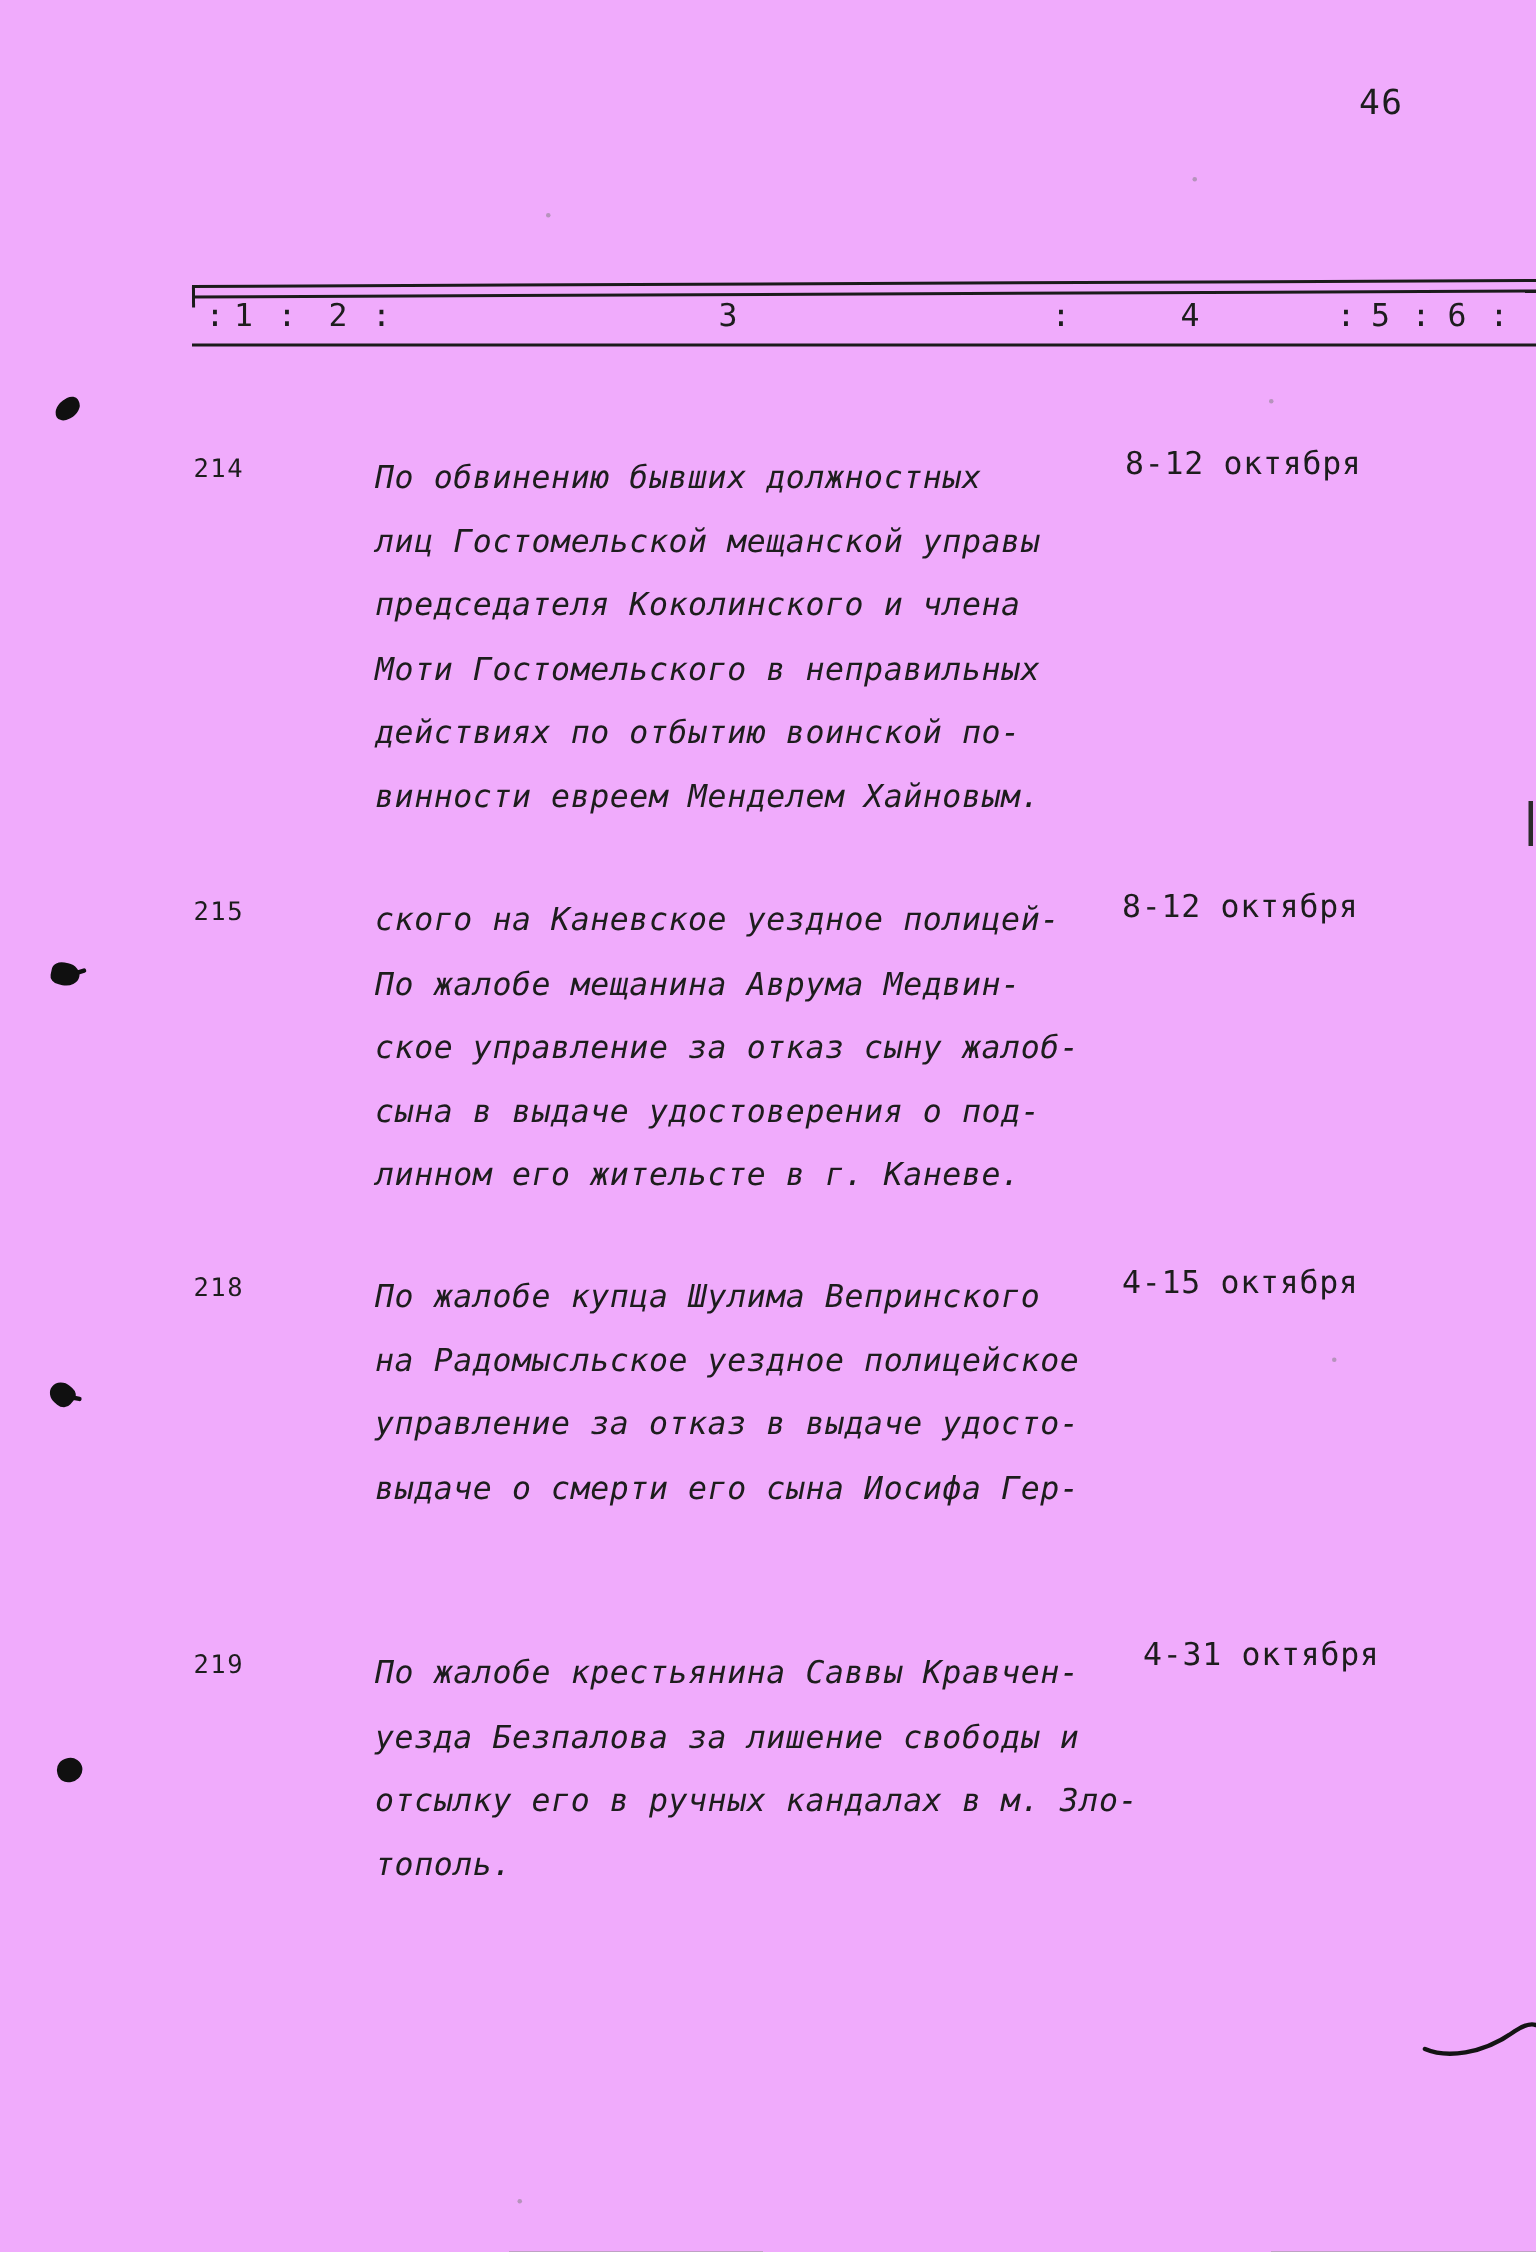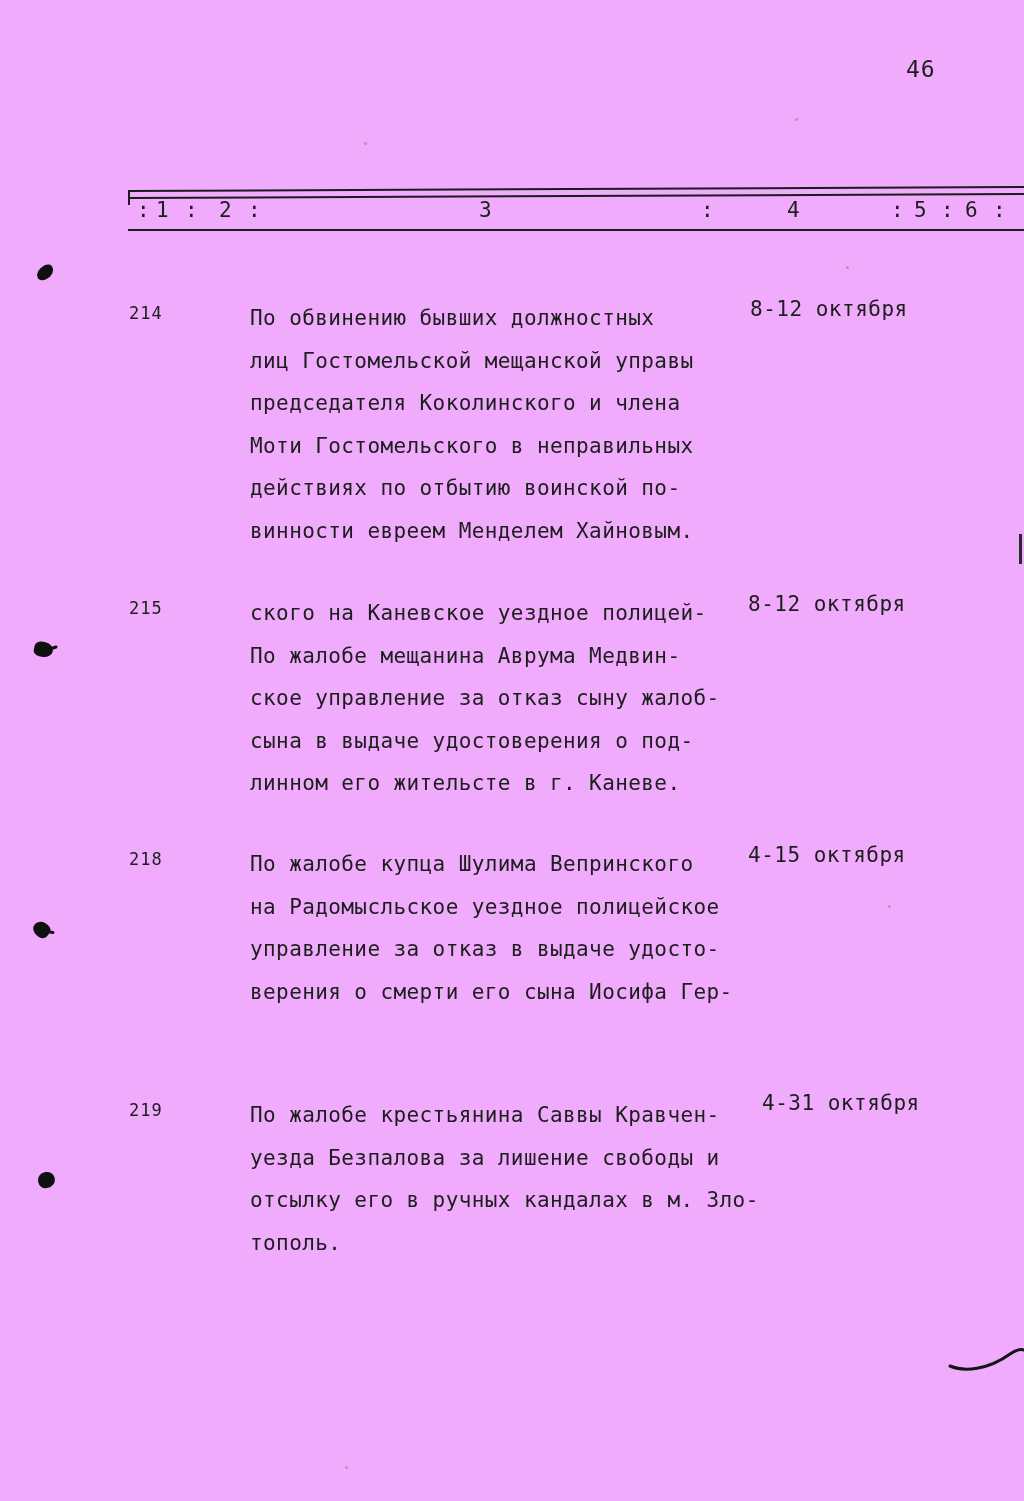--- a/index.html
+++ b/index.html
@@ -24,21 +24,21 @@
     content:""; position:absolute; left:0; top:-6px;
     width:2px; height:14px; background:#1b1b1b;
   }
   .rule-c { top:229px; }
   .header-row { position:absolute; top:198px; left:0; width:1024px; height:30px; font-size:21px; }
   .header-row .hc { position:absolute; top:0; white-space:pre; }
   .entry { position:absolute; left:0; width:1024px; }
   .entry-number { position:absolute; left:129px; top:6px; font-size:17px; letter-spacing:1px; }
   .entry-date  { position:absolute; top:0; font-size:21px; letter-spacing:0.5px; white-space:nowrap; }
   .entry-lines { position:absolute; left:250px; top:0; font-size:21px; letter-spacing:0.4px; }
-  .entry-lines .line { height:42.5px; line-height:42.5px; white-space:nowrap; }
+  .entry-lines .line { height:42.5px; line-height:42.5px; white-space:nowrap;font-style:italic; }
   .blot { position:absolute; background:#101010; }
   .blot-1 { left:36px;  top:266px;  width:18px; height:13px; border-radius:65% 35% 60% 40%; transform:rotate(-28deg); }
   .blot-2 { left:34px;  top:642px;  width:19px; height:15px; border-radius:45% 55% 60% 40%; transform:rotate(12deg); }
   .blot-3 { left:33px;  top:922px;  width:17px; height:15px; border-radius:60% 40% 45% 55%; transform:rotate(40deg); }
   .blot-4 { left:38px;  top:1172px; width:17px; height:16px; border-radius:50% 50% 55% 45%; transform:rotate(-10deg); }
   .blot-2::after, .blot-3::after {
     content:""; position:absolute; right:-4px; top:2px;
     width:7px; height:3px; background:#101010; border-radius:2px; transform:rotate(-30deg);
   }
   .edge-tick { position:absolute; left:1019px; top:534px; width:3px; height:30px; background:#2a2a2a; }
@@ -98,21 +98,21 @@
     </div>
   </section>
 
   <section class="entry" style="top:843px">
     <div class="entry-number">218</div>
     <div class="entry-date" style="left:748px">4-15 октября</div>
     <div class="entry-lines">
       <div class="line">По жалобе купца Шулима Вепринского</div>
       <div class="line">на Радомысльское уездное полицейское</div>
       <div class="line">управление за отказ в выдаче удосто-</div>
-      <div class="line">верения о смерти его сына Иосифа Гер-</div>
+      <div class="line">выдаче о смерти его сына Иосифа Гер-</div>
     </div>
   </section>
 
   <section class="entry" style="top:1094px">
     <div class="entry-number">219</div>
     <div class="entry-date" style="left:762px; top:-3px">4-31 октября</div>
     <div class="entry-lines">
       <div class="line">По жалобе крестьянина Саввы Кравчен-</div>
       <div class="line">уезда Безпалова за лишение свободы и</div>
       <div class="line">отсылку его в ручных кандалах в м. Зло-</div>

